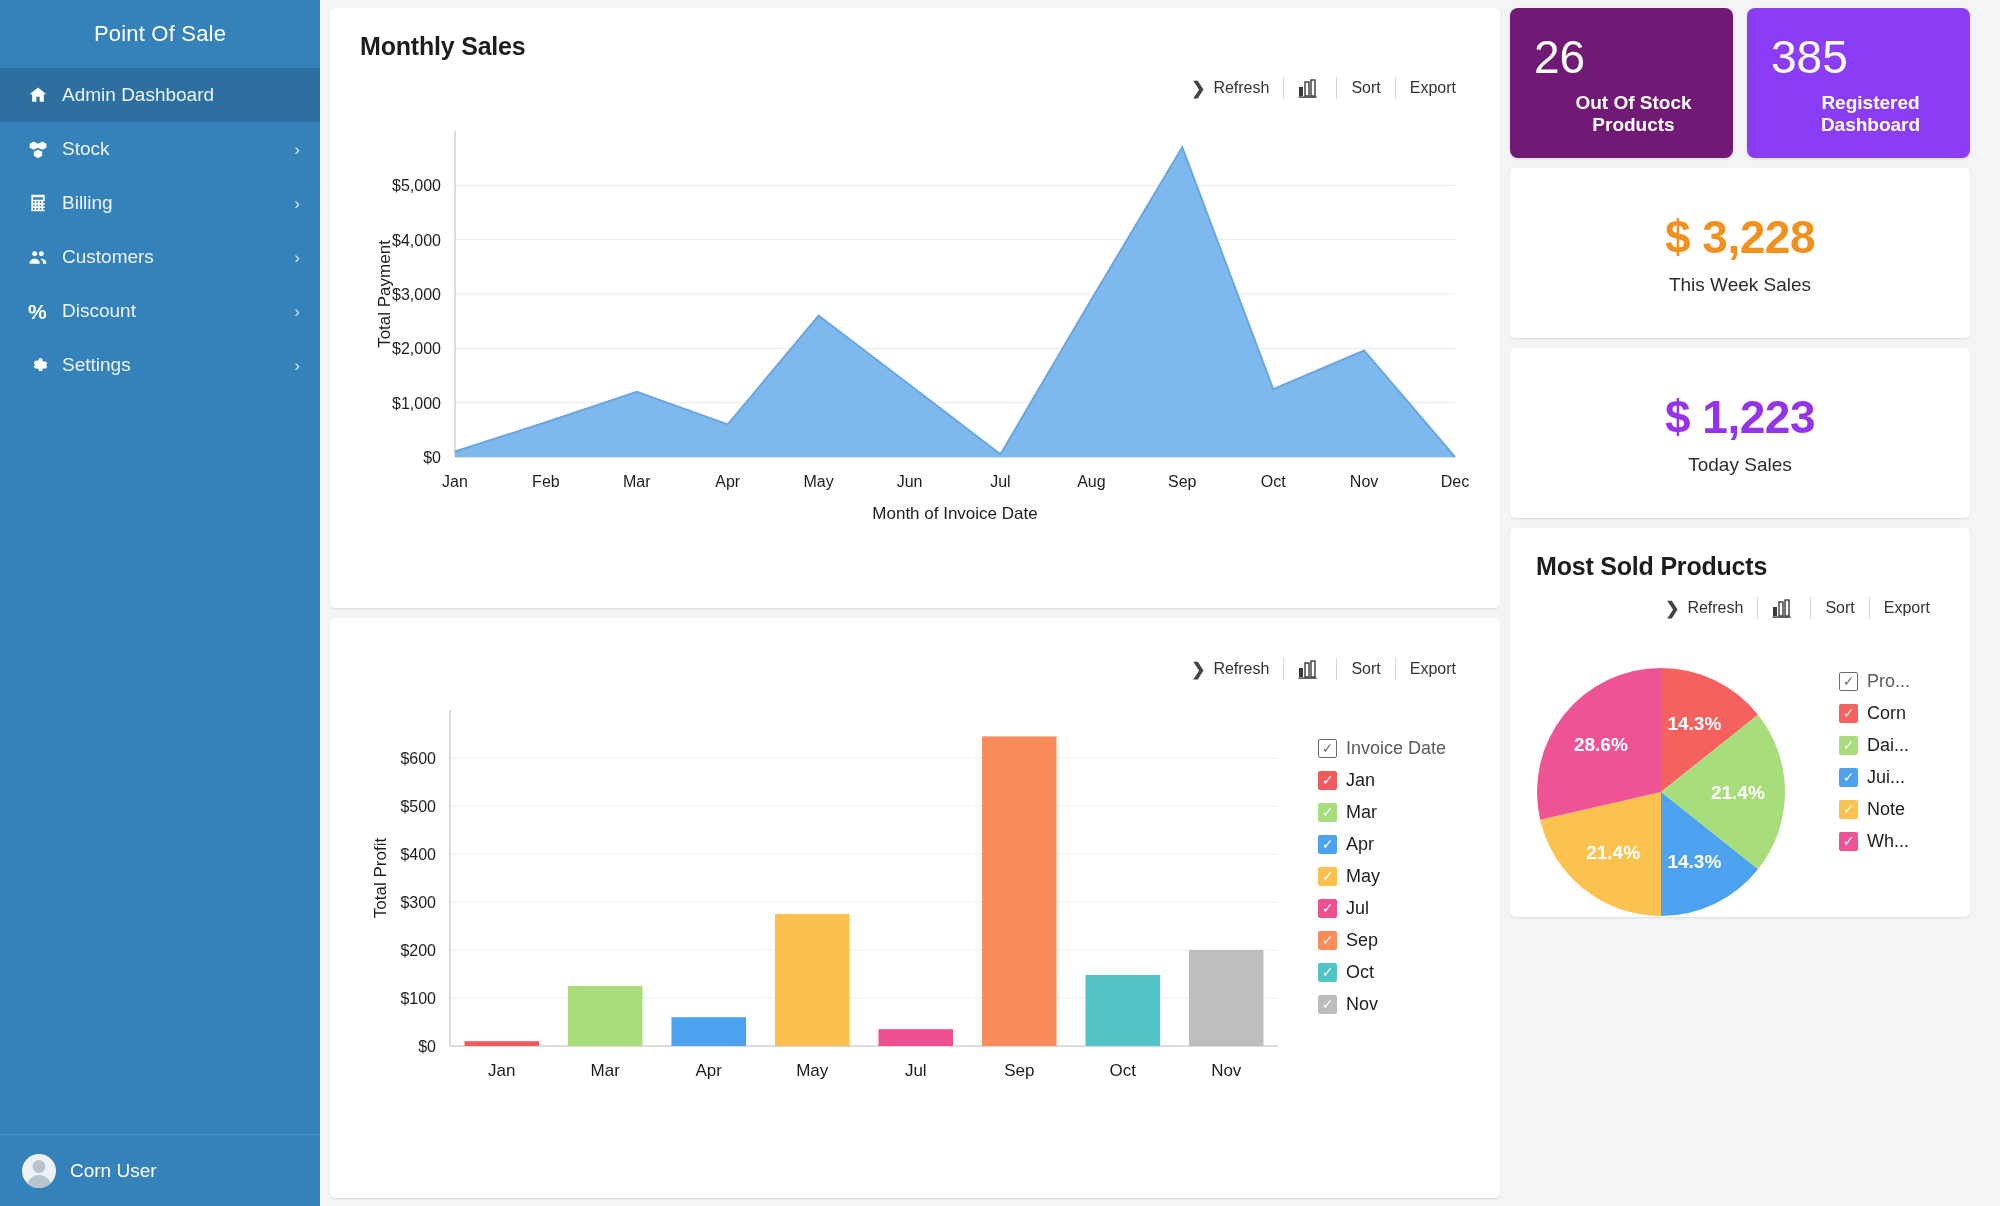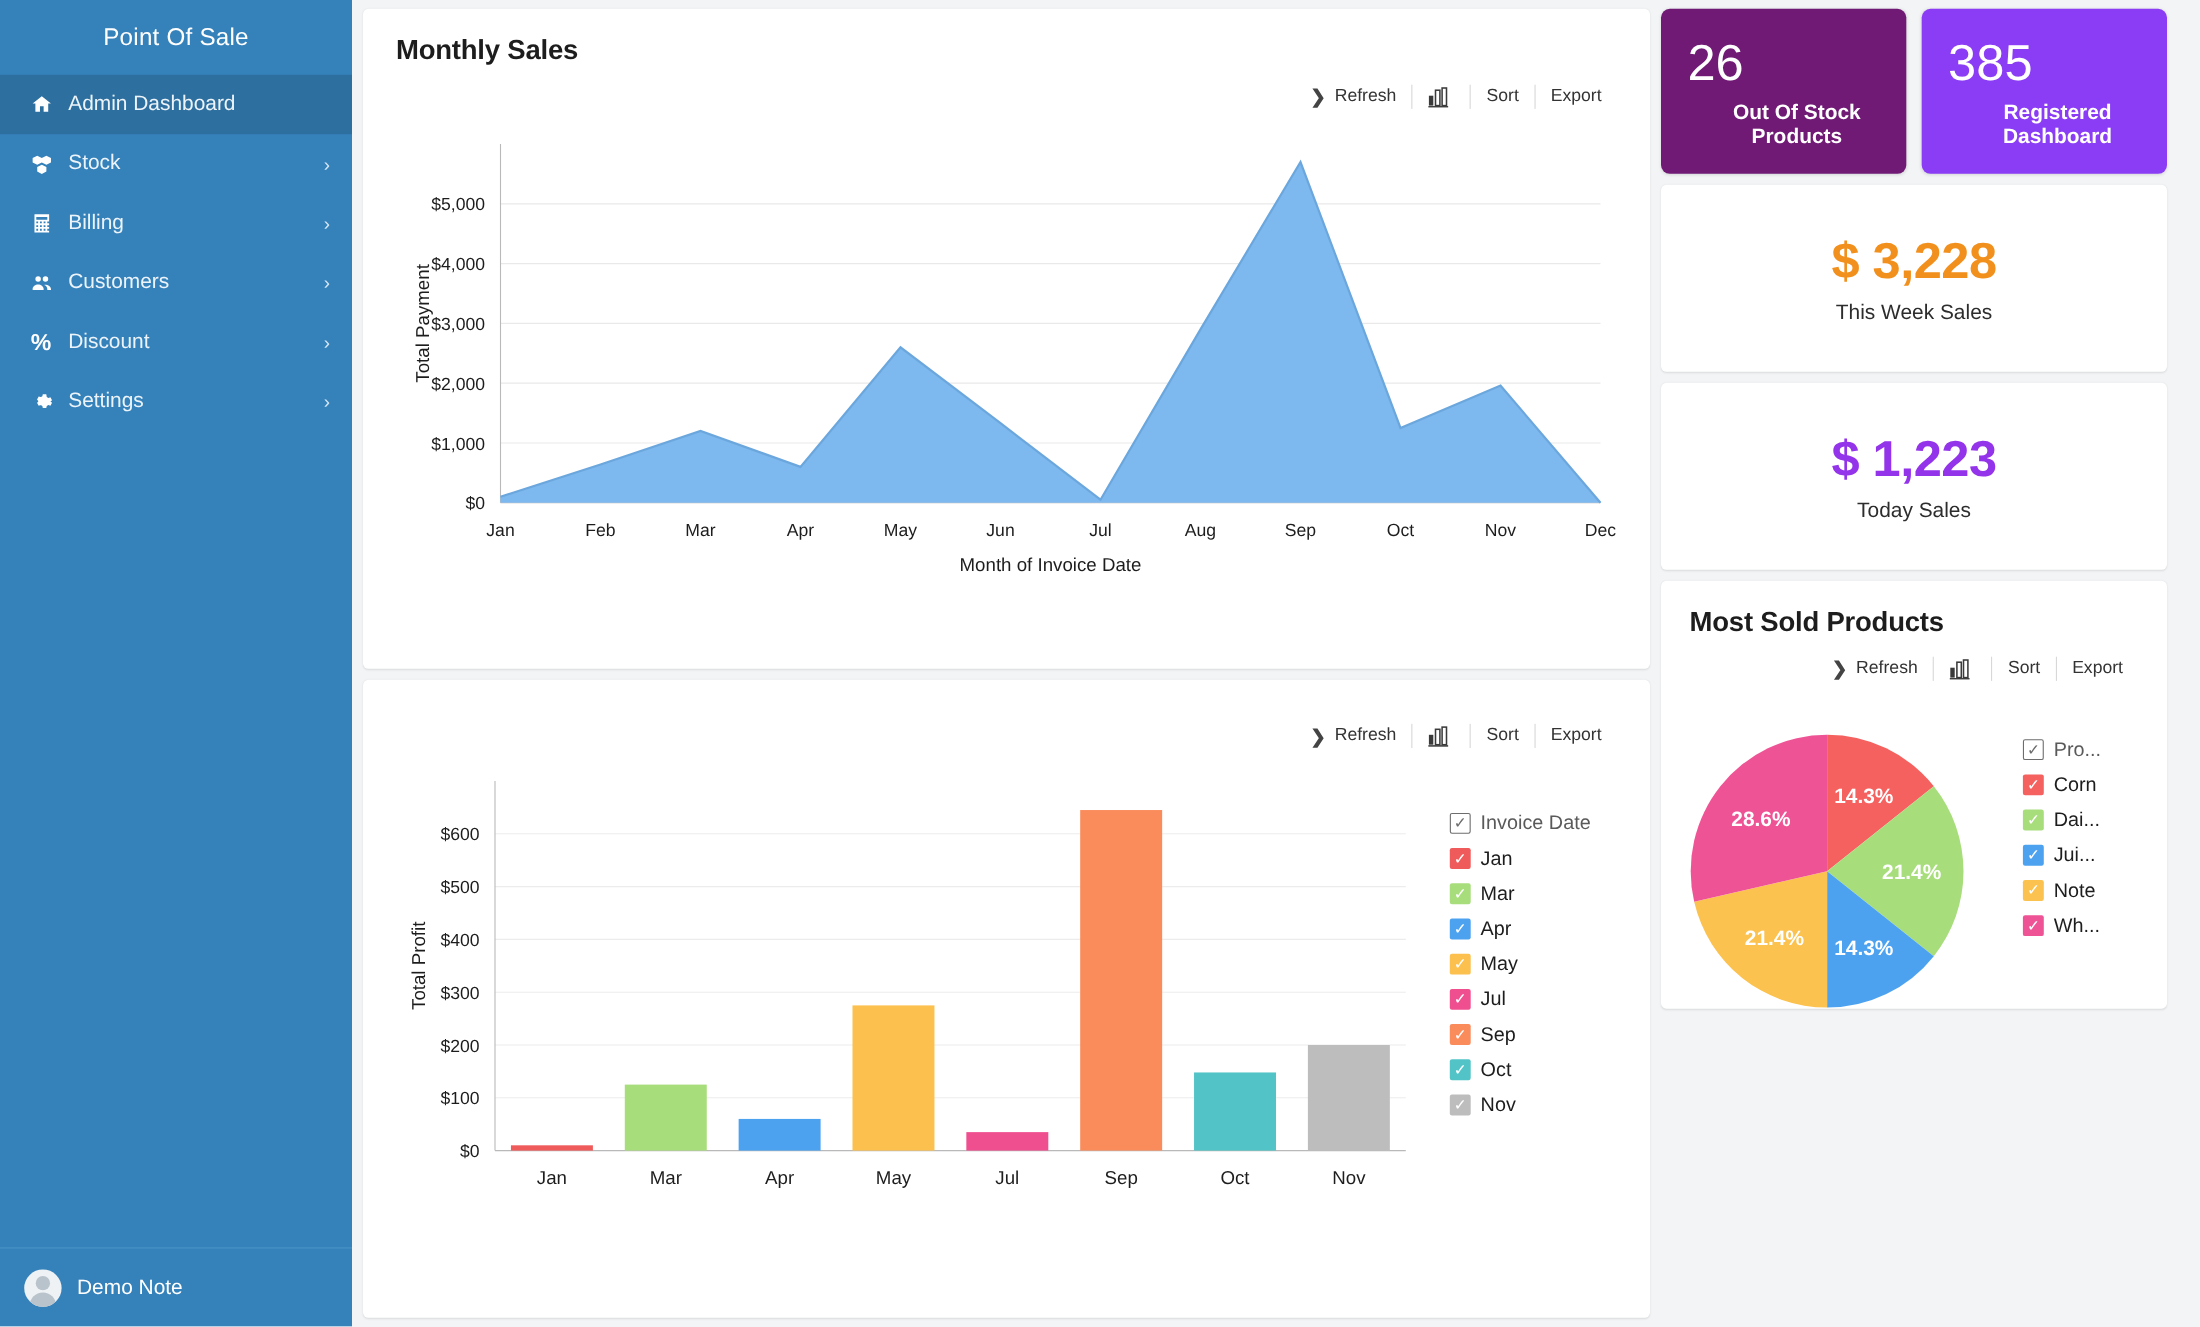--- a/index.html
+++ b/index.html
@@ -172,21 +172,21 @@
             <svg width="20" height="20" viewBox="0 0 24 24" fill="currentColor">
               <path d="M12 8a4 4 0 1 0 0 8 4 4 0 0 0 0-8zm9.4 4 1.8-1.4-1.8-3.2-2.2.7a7.6 7.6 0 0 0-1.8-1L16.9 4h-3.8l-.5 2.2c-.6.2-1.2.6-1.8 1l-2.2-.7-1.8 3.2L8.6 12l-1.8 1.4 1.8 3.2 2.2-.7c.6.4 1.2.8 1.8 1l.5 2.2h3.8l.5-2.2c.6-.2 1.2-.6 1.8-1l2.2.7 1.8-3.2L21.4 12z"></path>
             </svg>
           </span>
           <span class="sb-label">Settings</span>
           <span class="sb-caret">›</span>
         </div>
       </nav>
     <div class="sb-user">
       <span class="avatar"></span>
-      <span class="sb-user-name">Demo Note</span>
+      <span class="sb-user-name">Corn User</span>
     </div>
   </aside>
 
   <main class="main">
 
     <div class="col-left">
 
       <section class="card sales-card">
         <div class="sales-head">
           <div class="panel-title">Monthly Sales</div>

